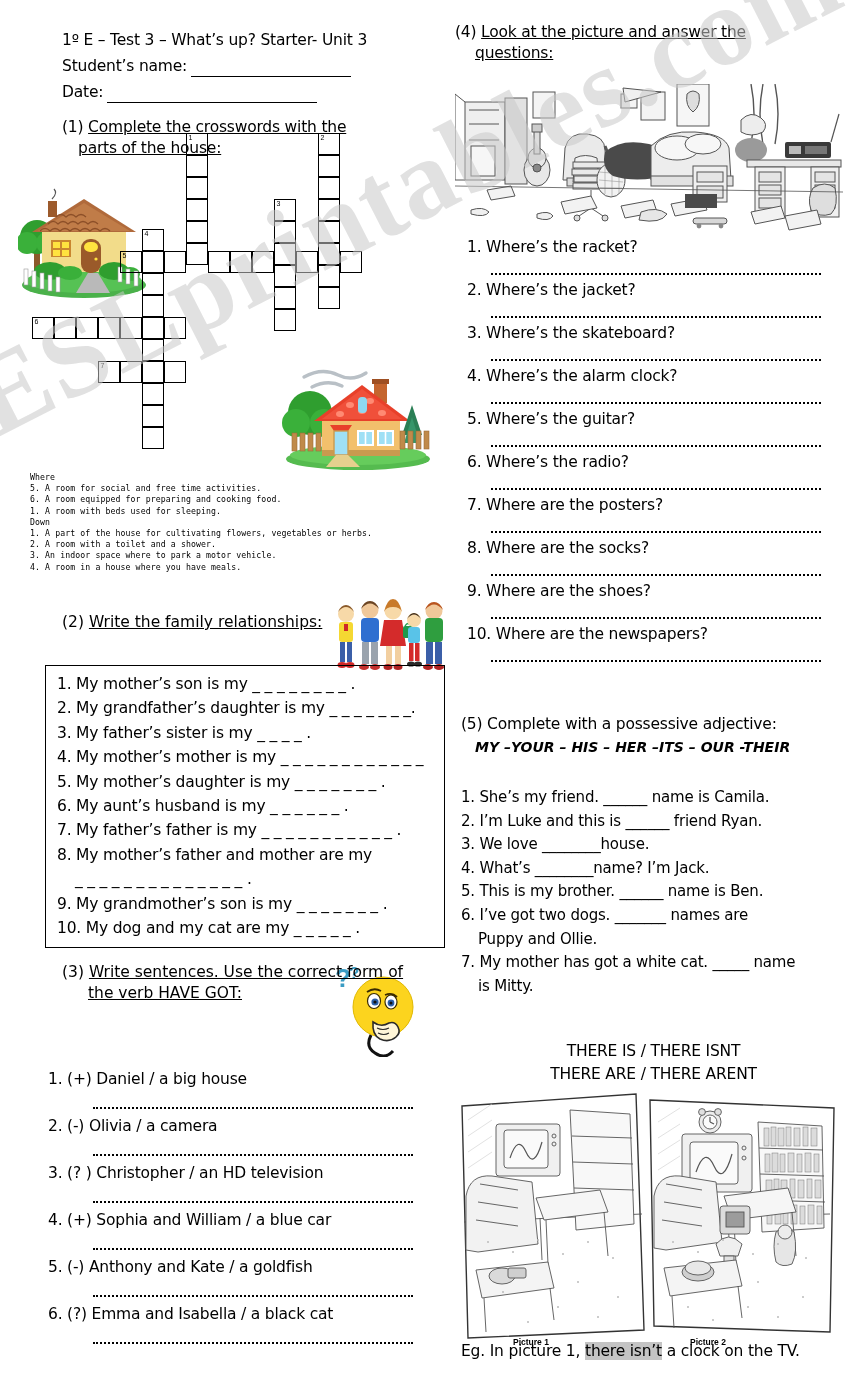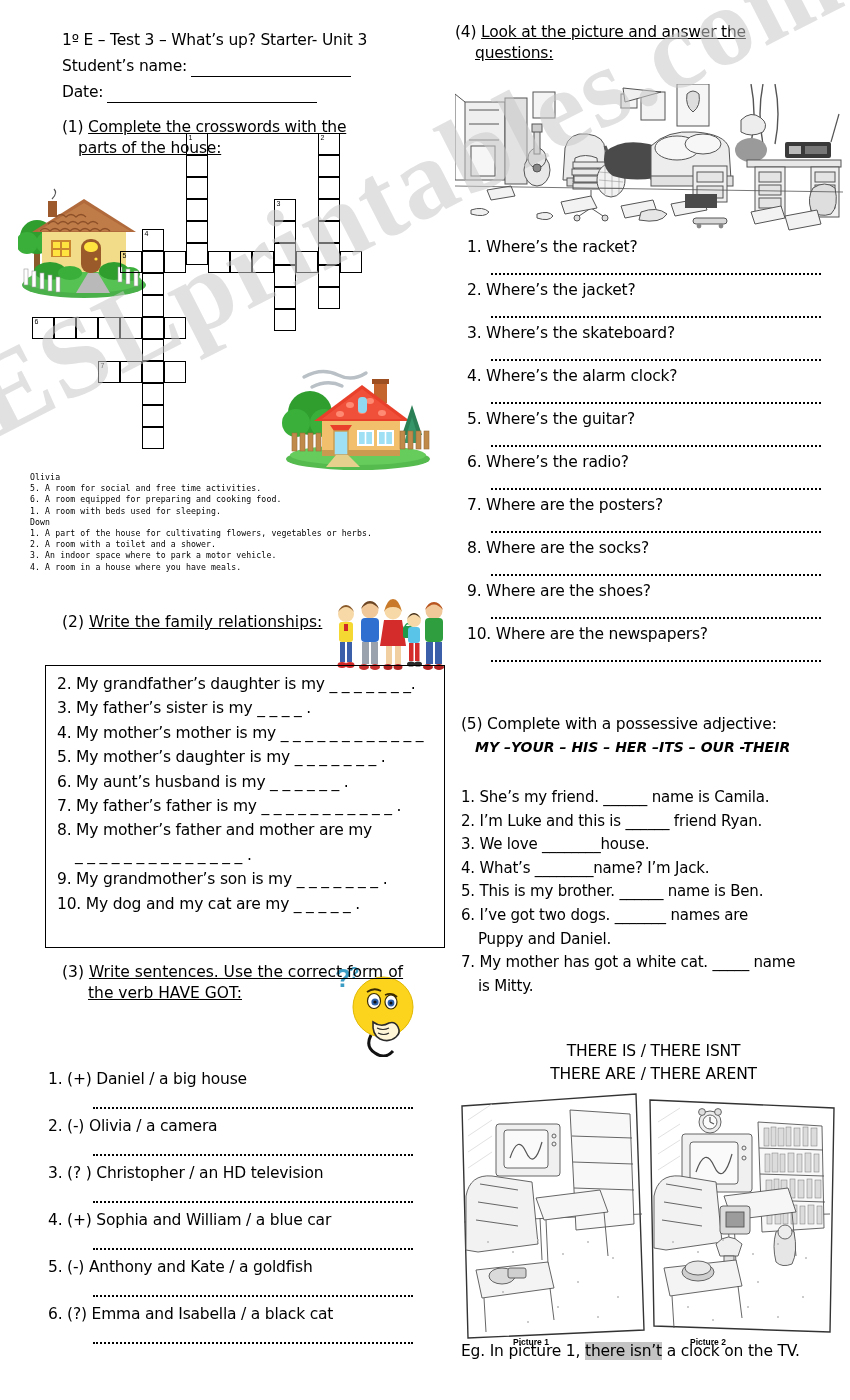--- a/index.html
+++ b/index.html
@@ -471,21 +471,21 @@
           <rect x="130" y="76" width="5" height="18"></rect>
         <rect x="138" y="76" width="5" height="18"></rect>
           <rect x="146" y="76" width="5" height="18"></rect>
       </g>
 
       <polygon points="58,100 70,100 82,112 48,112" fill="#e5d08e"></polygon>
     </svg>
   </div>
 
   <div class="clues">
-    <div class="hdr">Olivia</div>
+    <div class="hdr">Where</div>
     <div>5. A room for social and free time activities.</div>
     <div>6. A room equipped for preparing and cooking food.</div>
     <div>1. A room with beds used for sleeping.</div>
     <div class="hdr">Down</div>
     <div>1. A part of the house for cultivating flowers, vegetables or herbs.</div>
     <div>2. A room with a toilet and a shower.</div>
     <div>3. An indoor space where to park a motor vehicle.</div>
     <div>4. A room in a house where you have meals.</div>
   </div>
 
@@ -547,20 +547,21 @@
         <rect x="96" y="44" width="7" height="22" fill="#3b5fa8"></rect>
         <rect x="105" y="44" width="7" height="22" fill="#3b5fa8"></rect>
         <ellipse cx="98" cy="69" rx="5" ry="3" fill="#b02222"></ellipse>
         <ellipse cx="109" cy="69" rx="5" ry="3" fill="#b02222"></ellipse>
       </g>
     </svg>
   </div>
 
   <div class="fam-box"></div>
   <div class="fam-list hand">
+    <div>1. My mother’s son is my _ _ _ _ _ _ _ _ .</div>
     <div>2. My grandfather’s daughter is my _ _ _ _ _ _ _.</div>
     <div>3. My father’s sister is my _ _ _ _ .</div>
     <div>4. My mother’s mother is my _ _ _ _ _ _ _ _ _ _ _ _</div>
     <div>5. My mother’s daughter is my _ _ _ _ _ _ _ .</div>
     <div>6. My aunt’s husband is my _ _ _ _ _ _ .</div>
     <div>7. My father’s father is my _ _ _ _ _ _ _ _ _ _ _ .</div>
     <div>8. My mother’s father and mother are my</div>
     <div style="padding-left:18px">_ _ _ _ _ _ _ _ _ _ _ _ _ _ .</div>
     <div>9. My grandmother’s son is my _ _ _ _ _ _ _ .</div>
     <div>10. My dog and my cat are my _ _ _ _ _ .</div>
@@ -755,21 +756,21 @@
     <span style="">Complete with a possessive adjective:</span>
   </div>
   <div class="poss-words">MY –YOUR – HIS – HER –ITS – OUR -THEIR</div>
   <div class="poss-list hand">
     <div>1. She’s my friend. ______ name is Camila.</div>
     <div>2. I’m Luke and this is ______  friend Ryan.</div>
     <div>3. We love ________house.</div>
     <div>4. What’s ________name? I’m Jack.</div>
     <div>5. This is my brother. ______ name is Ben.</div>
     <div>6. I’ve got two dogs. _______ names are</div>
-    <div class="ind">Puppy and Daniel.</div>
+    <div class="ind">Puppy and Ollie.</div>
     <div>7. My mother has got a white cat. _____ name</div>
     <div class="ind">is Mitty.</div>
   </div>
 
   <div class="cmp-opts hand">
     <div>THERE IS   /    THERE ISNT</div>
     <div>THERE ARE   /   THERE ARENT</div>
   </div>
 
   <div class="cmp-pics">

